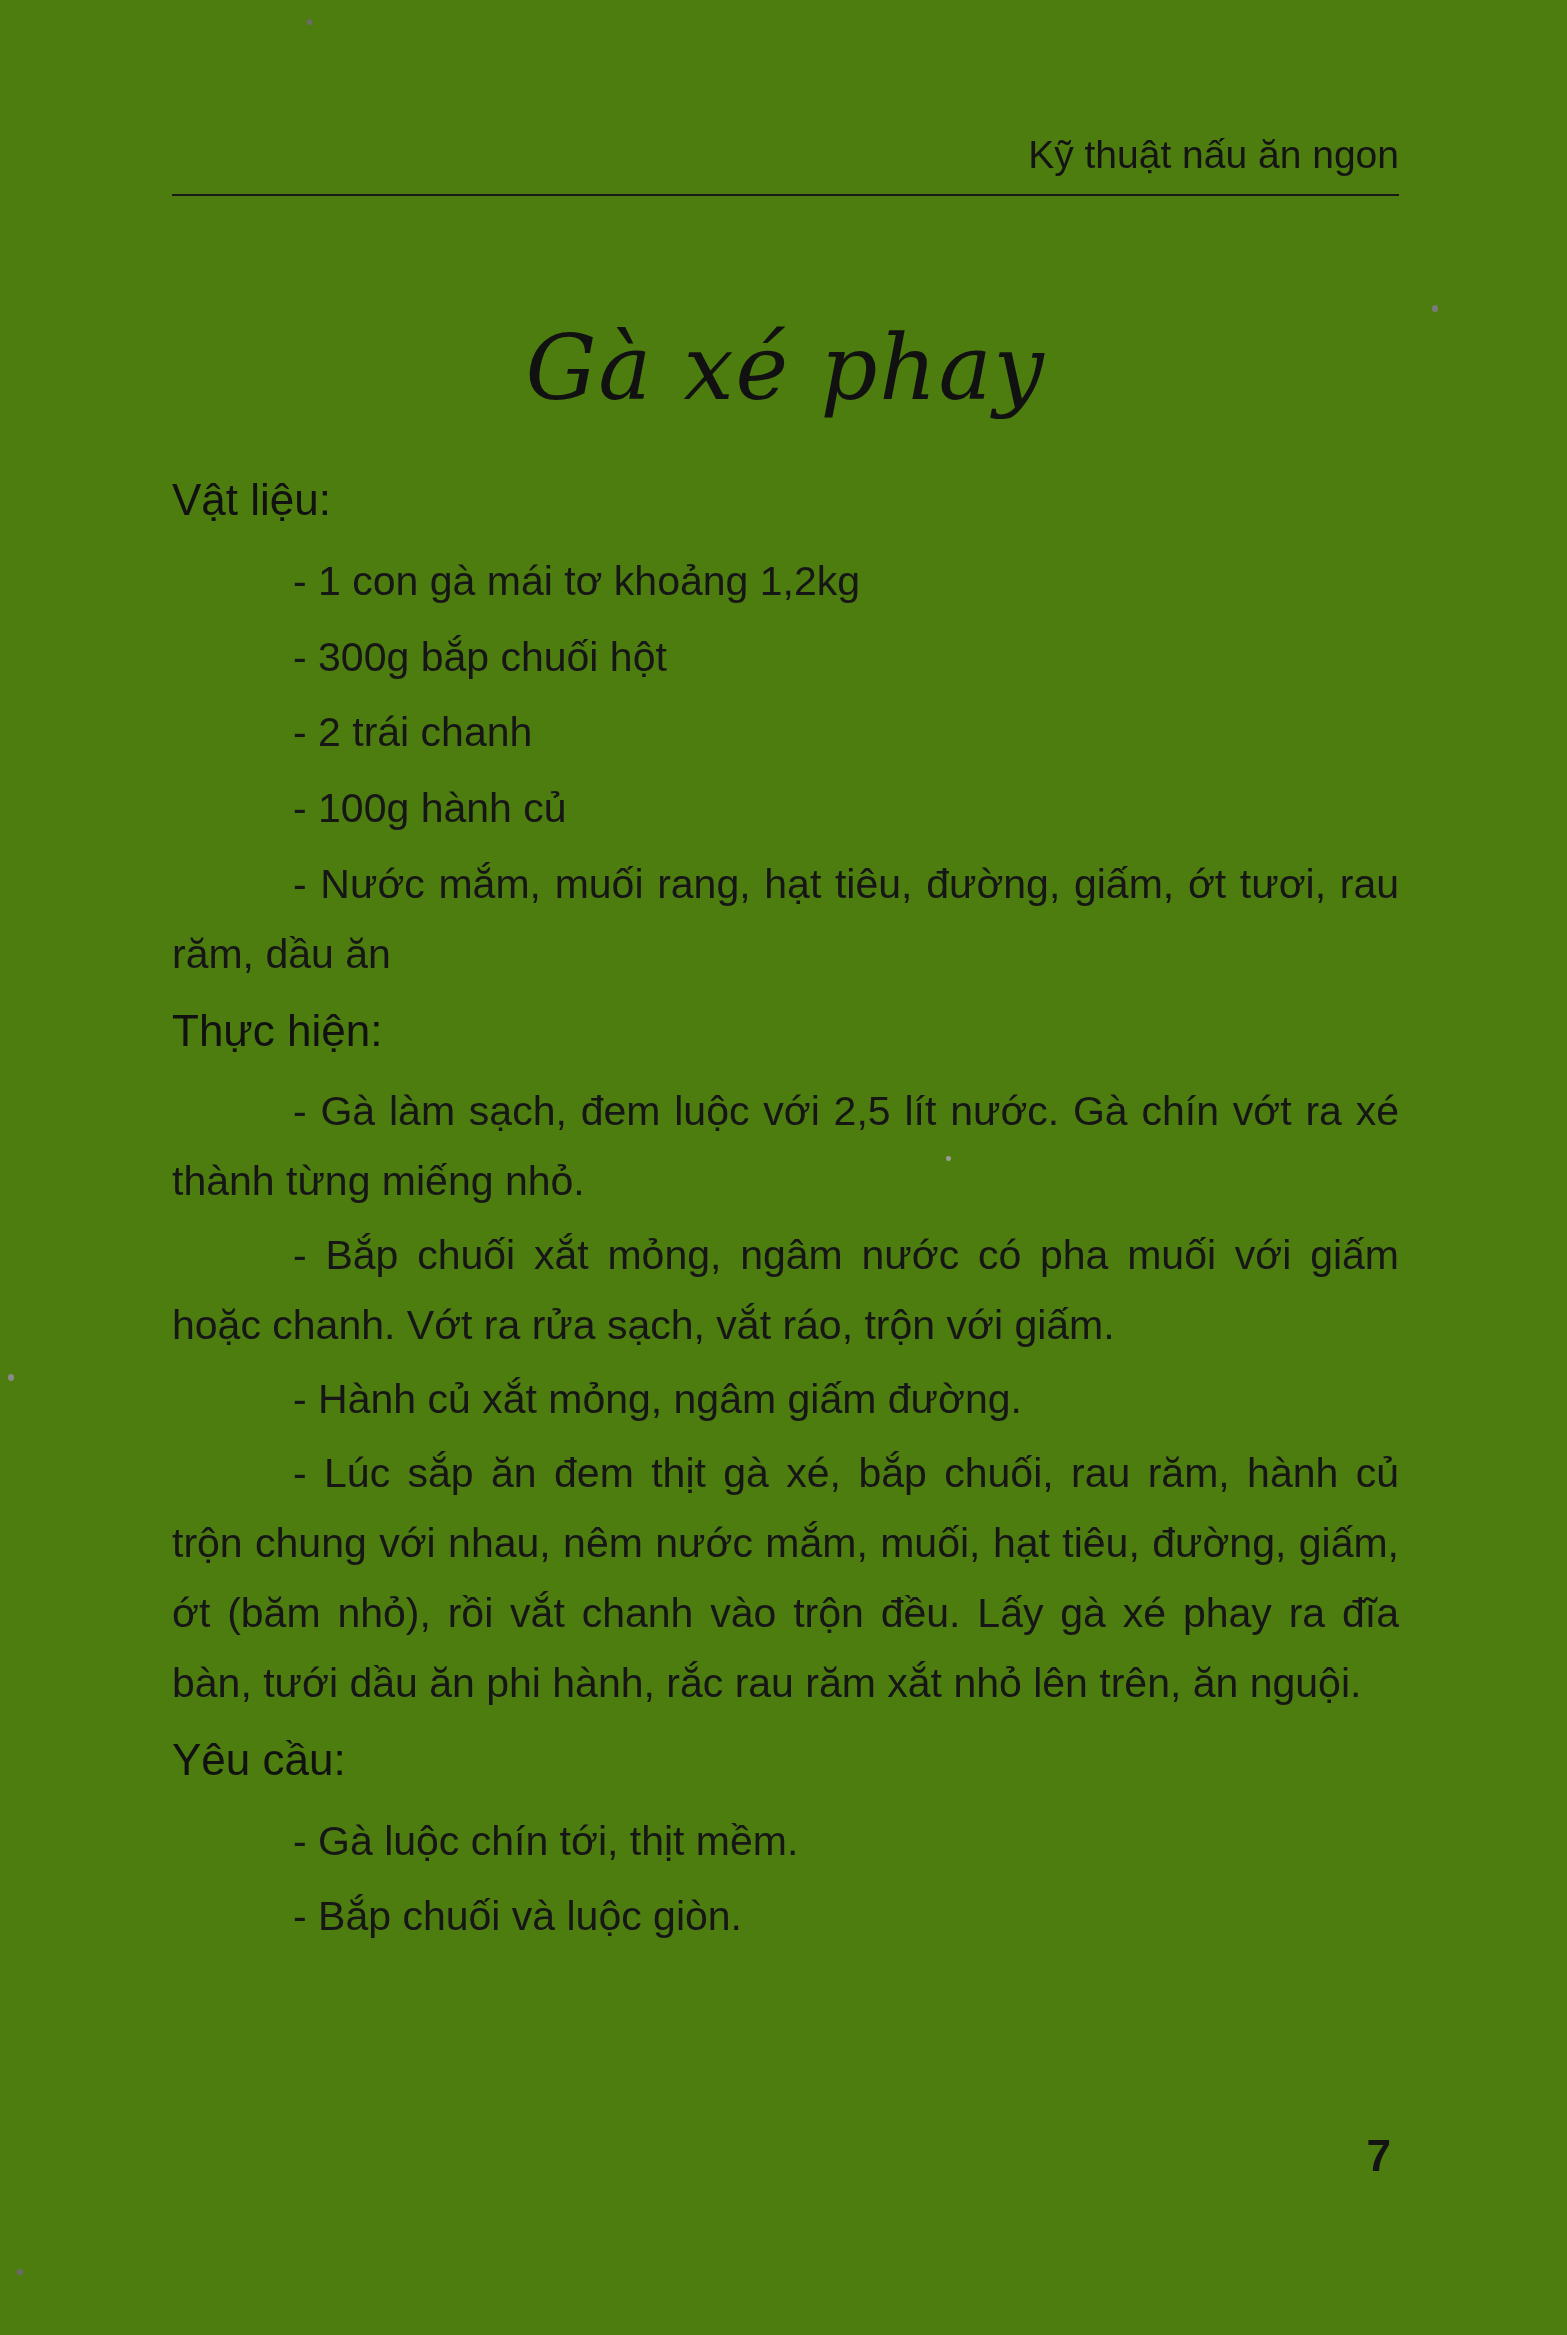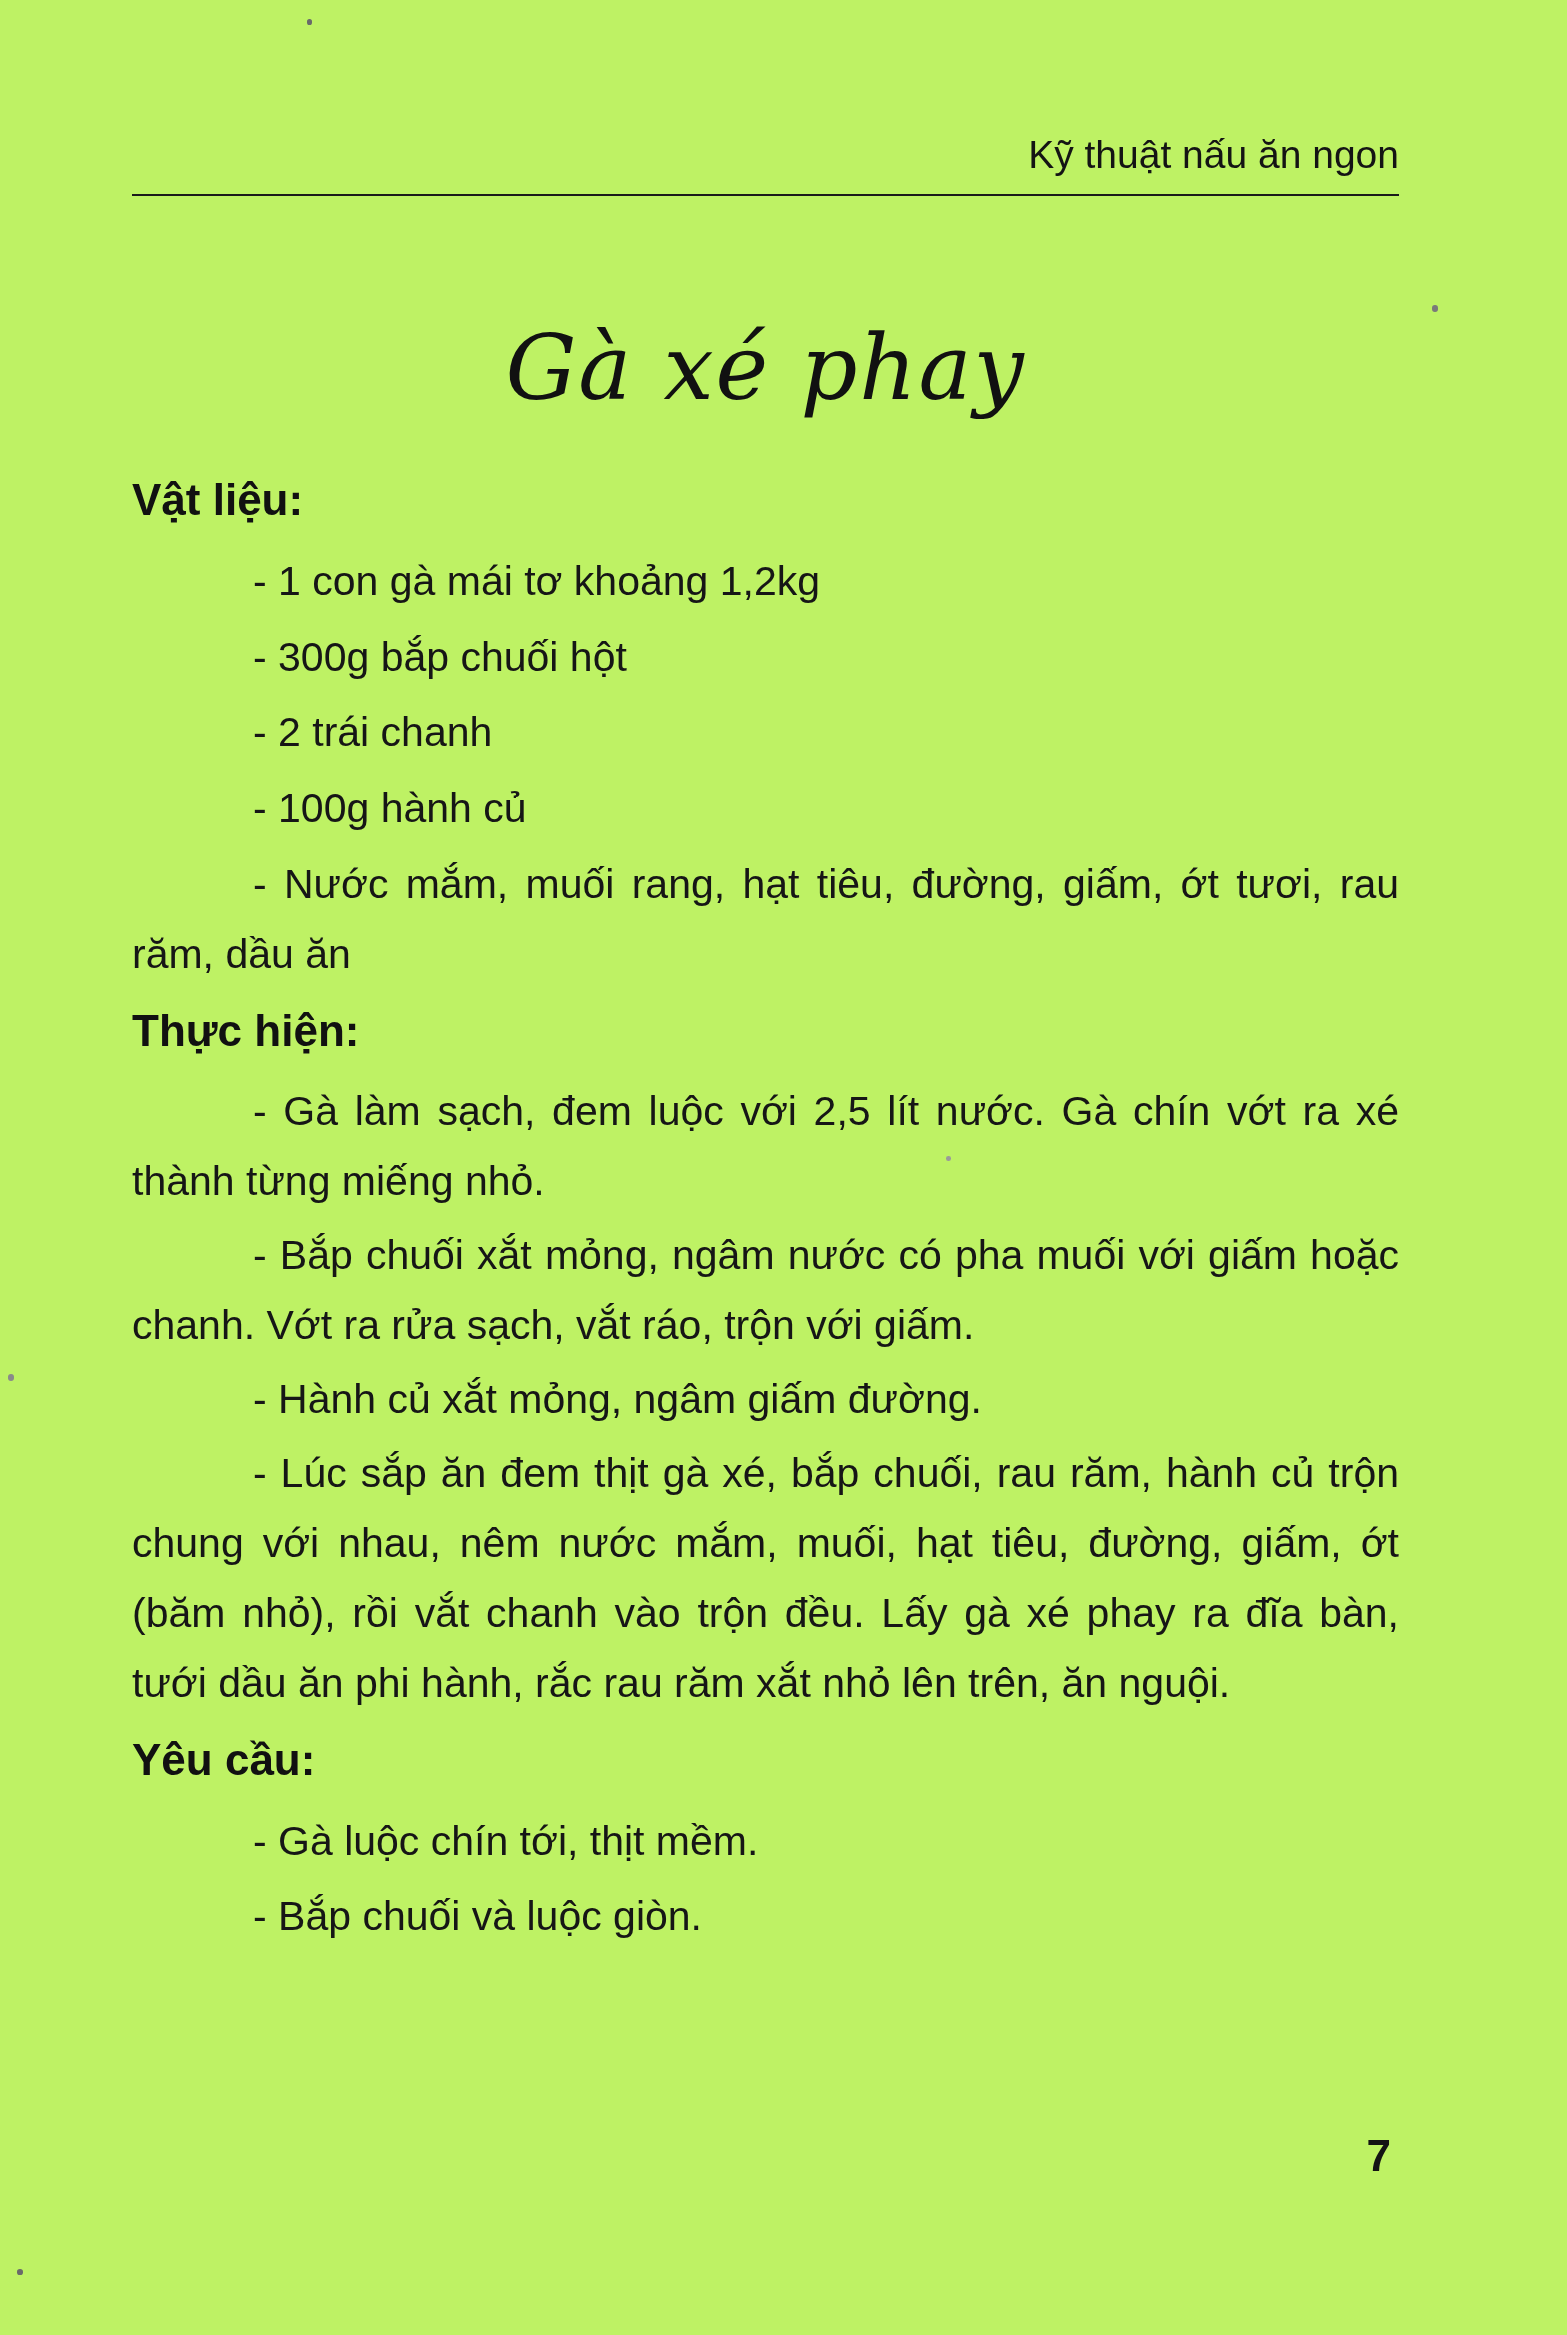--- a/index.html
+++ b/index.html
@@ -1,24 +1,25 @@
 <!DOCTYPE html>
 <html style="font-size:15px"><head>
 <meta charset="utf-8">
 <style>
   * { box-sizing: border-box; }
   html, body { margin: 0; padding: 0; background: #ffffff; }
   .page {
     position: relative;
     width: 1567px;
     height: 2336px;
-    background: #bef264;
+    background: #4d7c0f;
     color: #161616;
     font-family: "Liberation Sans", sans-serif;
     overflow: hidden;
+    padding-left: 40px;
   }
   .content {
     padding: 0 168px 0 132px;
   }
   .running-header {
     padding-top: 132px;
     text-align: right;
     font-size: 39px;
     line-height: 1.2;
     color: #141414;
@@ -35,21 +36,21 @@
     font-style: italic;
     font-weight: 400;
     font-size: 89px;
     line-height: 1.15;
     letter-spacing: 1.9px;
     color: #111111;
   }
   .section-heading {
     margin: 55px 0 19px 0;
     font-size: 44px;
-    font-weight: 700;
+    font-weight: 400;
     line-height: 1.2;
     color: #111111;
   }
   .section-heading.tight { margin-top: 16px; }
   .item {
     margin: 0 0 5.7px 0;
     font-size: 41px;
     line-height: 70px;
     text-align: justify;
     text-indent: 121px;

